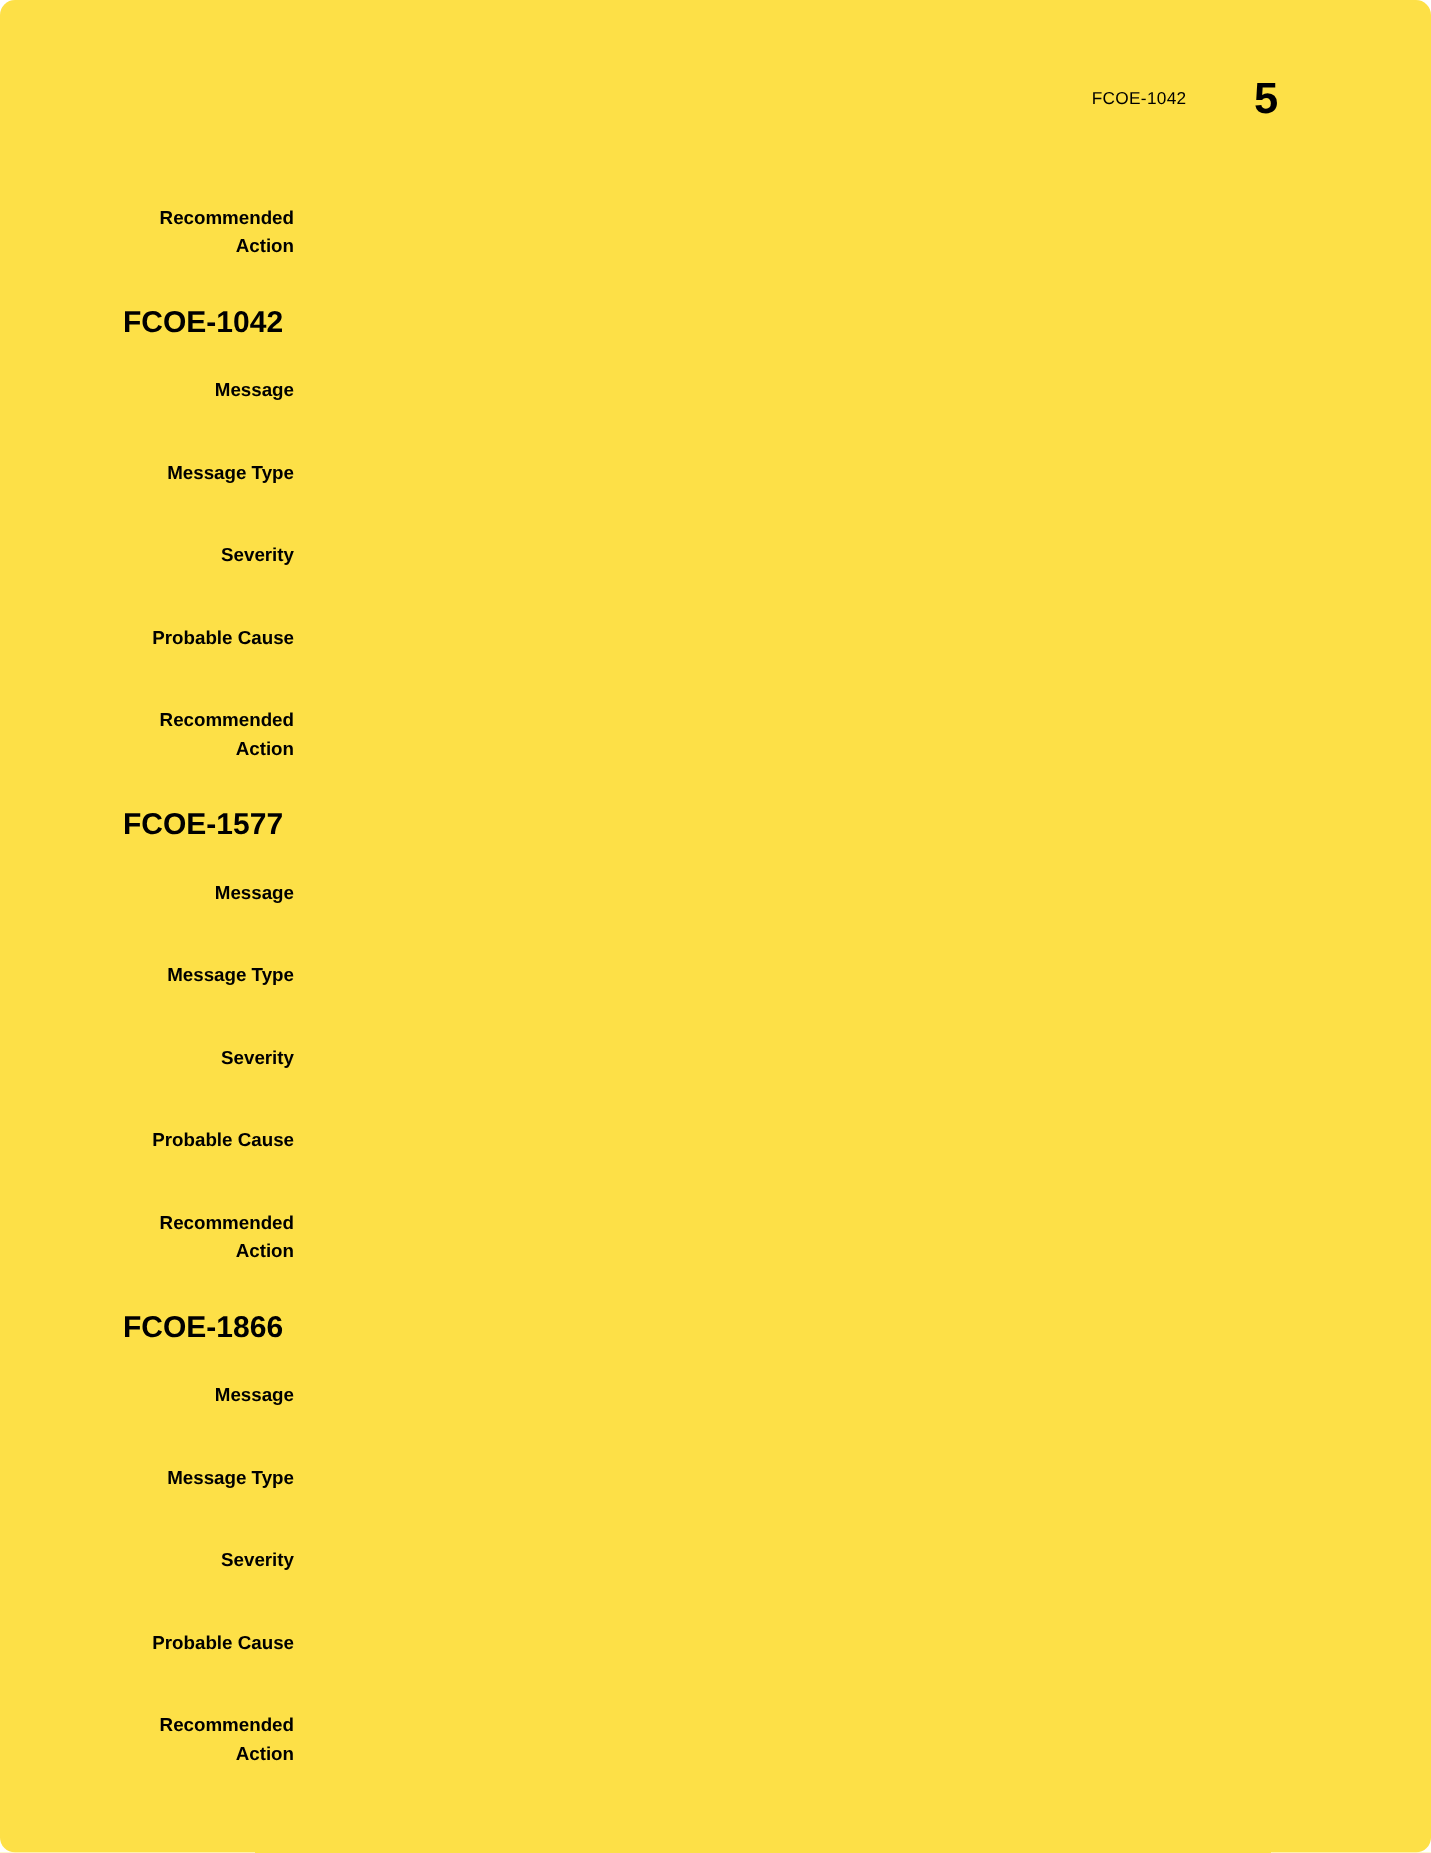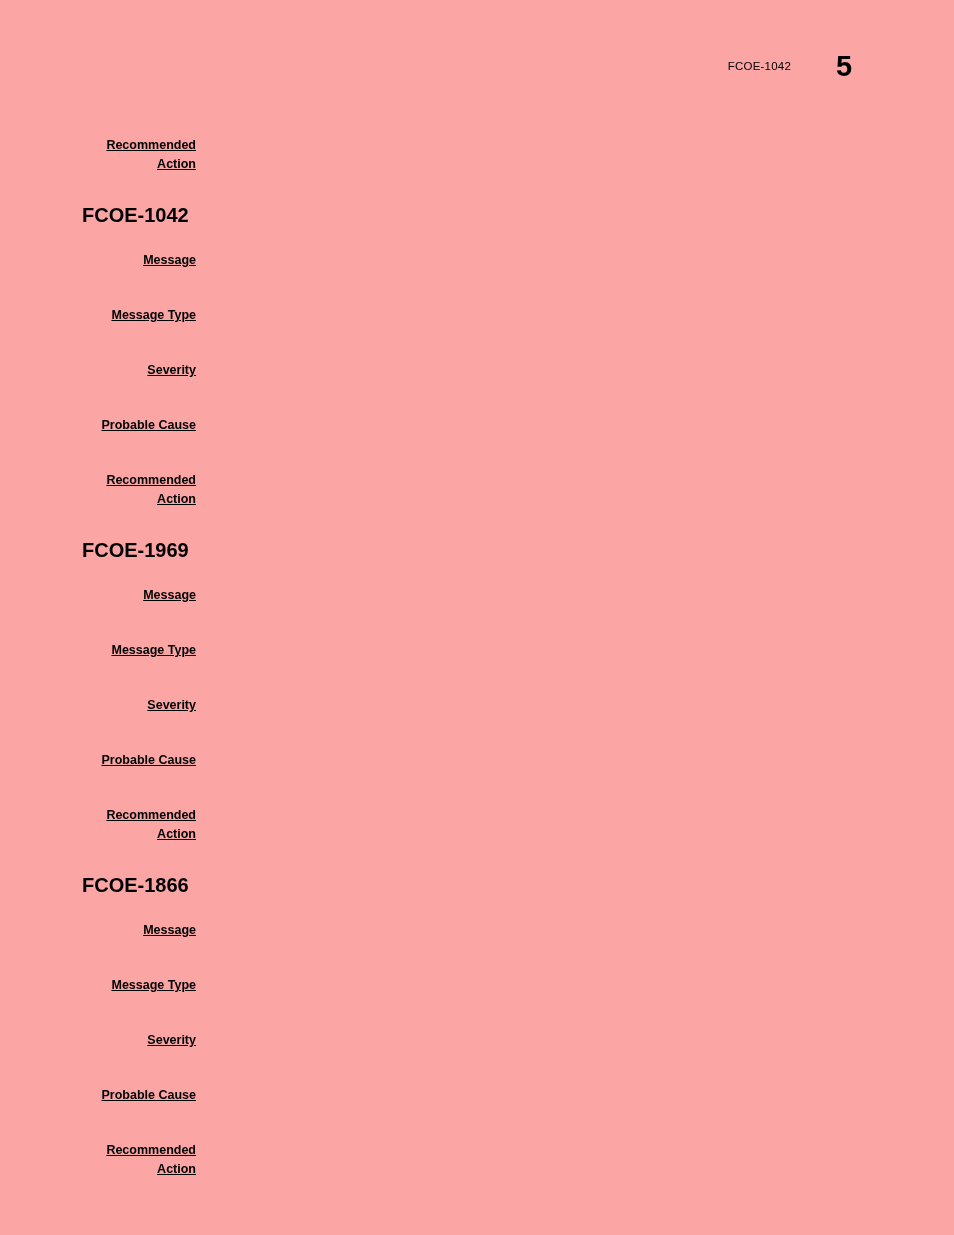--- a/index.html
+++ b/index.html
@@ -12,21 +12,22 @@
     height: 1235px;
     position: relative;
     font-family: "Liberation Sans", sans-serif;
     color: #000000;
     -webkit-font-smoothing: antialiased;
   }
 
   .page {
     position: absolute;
     inset: 0;
-    background: #fca5a5;
+    background: #fde047;
+    border-radius: 10px;
   }
 
   
   .page-header {
     position: absolute;
     top: 0;
     left: 0;
     right: 0;
     height: 110px;
   }
@@ -61,21 +62,20 @@
   }
 
   .section {
     position: relative;
   }
 
   .field-row {
     position: relative;
     display: flex;
     align-items: center;
-    text-decoration: underline;
   }
   .field-label {
     width: 196px;
     flex: 0 0 196px;
     text-align: right;
     font-size: 12.5px;
     font-weight: 700;
     line-height: 19px;
     color: #000000;
     padding-right: 0;
@@ -146,21 +146,21 @@
             <div class="field-label">Probable Cause</div>
             <div class="field-value"></div>
           </div>
           <div class="field-row gap-label">
             <div class="field-label">Recommended
 Action</div>
             <div class="field-value"></div>
           </div>
         </div>
         <div class="section">
-          <div class="section-heading gap-heading">FCOE-1969</div>
+          <div class="section-heading gap-heading">FCOE-1577</div>
           <div class="field-row after-heading">
             <div class="field-label">Message</div>
             <div class="field-value"></div>
           </div>
           <div class="field-row gap-label">
             <div class="field-label">Message Type</div>
             <div class="field-value"></div>
           </div>
           <div class="field-row gap-label">
             <div class="field-label">Severity</div>

